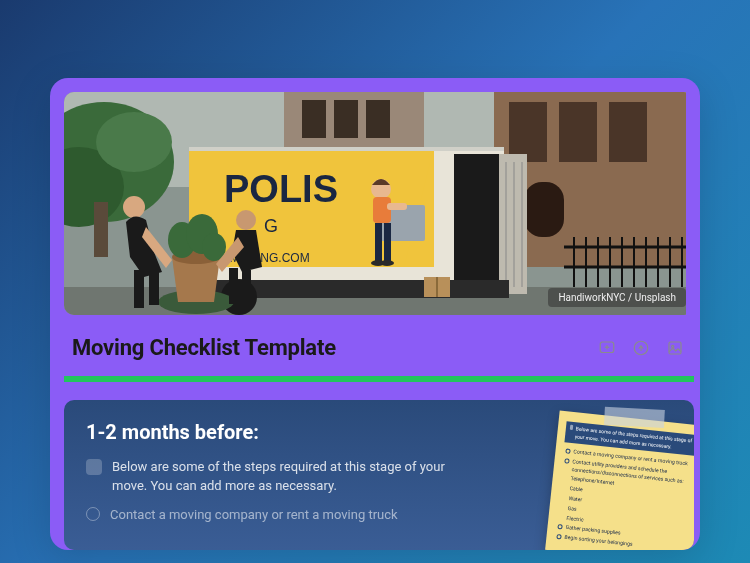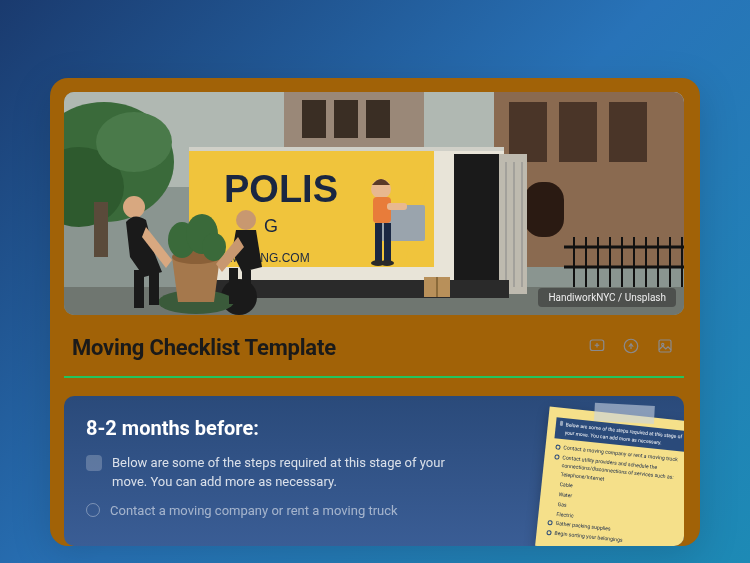--- a/index.html
+++ b/index.html
@@ -7,25 +7,25 @@
   width: 750px;
   height: 563px;
   background: linear-gradient(135deg, #1a3a6e 0%, #2873b8 50%, #1d8ab5 100%);
   font-family: -apple-system, BlinkMacSystemFont, "Segoe UI", Roboto, sans-serif;
   overflow: hidden;
   display: flex;
   align-items: flex-start;
   justify-content: center;
 }
 .card {
-  background: #a16207;
+  background: #8b5cf6;
   border-radius: 18px;
   margin-top: 78px;
   width: 650px;
-  padding: 14px 16px 0 14px;
+  padding: 14px 6px 0 14px;
   overflow: hidden;
   box-shadow: 0 10px 40px rgba(0,0,0,0.15);
 }
 .hero {
   position: relative;
   width: 100%;
   height: 223px;
   border-radius: 10px;
   overflow: hidden;
 }
@@ -35,23 +35,23 @@
   bottom: 8px;
   right: 8px;
   background: rgba(50,50,50,0.55);
   color: #eee;
   font-size: 10px;
   padding: 4px 10px;
   border-radius: 4px;
 }
 .header-row {
   display: flex;
-  align-items: flex-start;
+  align-items: center;
   padding: 20px 8px 16px 8px;
-  border-bottom: 2px solid #22c55e;
+  border-bottom: 6px solid #22c55e;
 }
 .title {
   font-size: 22px;
   font-weight: 700;
   color: #1a1a1a;
   flex: 1;
   letter-spacing: -0.2px;
 }
 .icon-group { display: flex; gap: 12px; }
 .toolbar-icon {
@@ -275,21 +275,21 @@
         <svg viewBox="0 0 24 24" fill="none" stroke="currentColor" stroke-width="1.6">
             <rect x="4" y="4" width="16" height="16" rx="2"></rect>
             <circle cx="9" cy="10" r="1.5"></circle>
             <path d="M4 17 L9 12 L13 16 L16 13 L20 17"></path>
           </svg>
       </div>
     </div>
   </div>
 
   <div class="section">
-    <div class="section-title">8-2 months before:</div>
+    <div class="section-title">1-2 months before:</div>
     <div class="checkline">
       <div class="checkbox"></div>
       <div class="desc">Below are some of the steps required at this stage of your move. You can add more as necessary.</div>
     </div>
     <div class="checkline">
       <div class="checkbox outline"></div>
       <div class="desc faded">Contact a moving company or rent a moving truck</div>
     </div>
 
     <div class="sticky">

